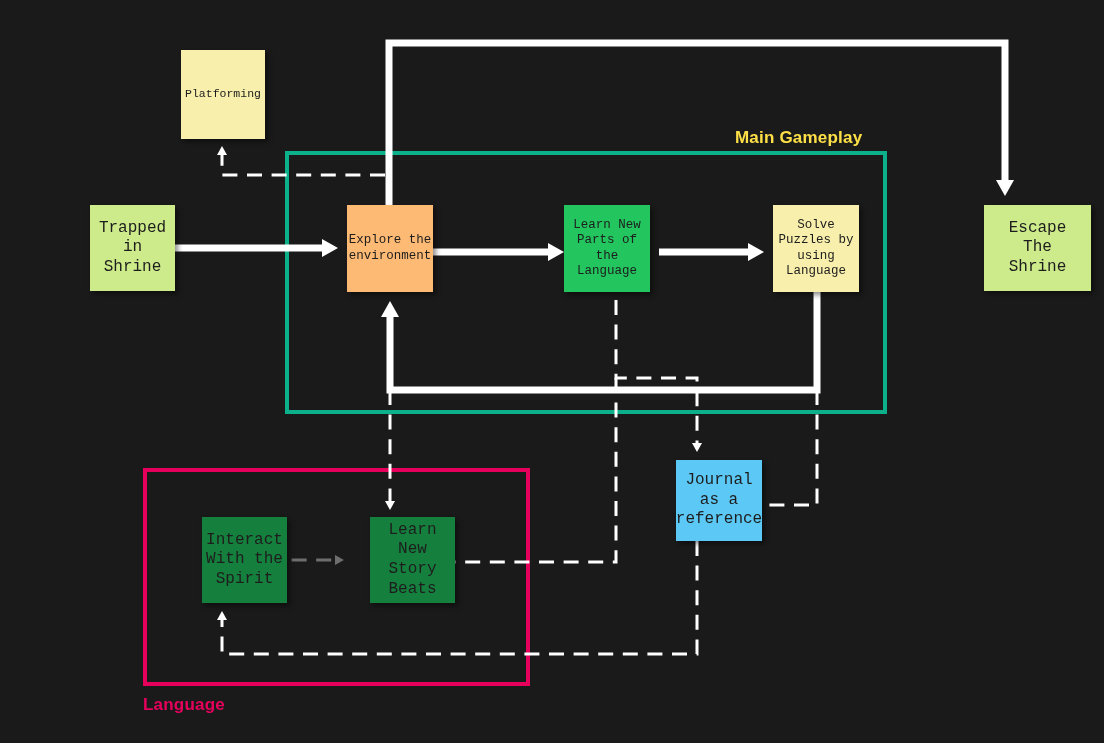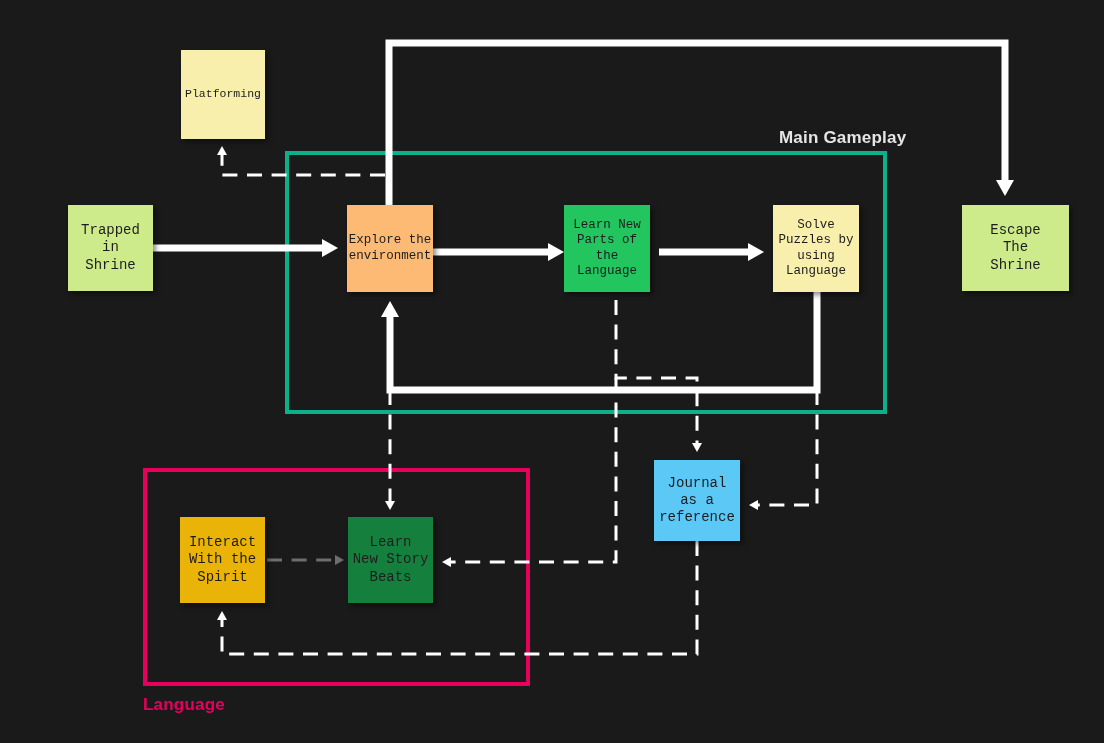--- a/index.html
+++ b/index.html
@@ -49,31 +49,31 @@
     align-items: center;
     justify-content: center;
     text-align: center;
     color: #1d1d1d;
     line-height: 1.22;
     padding: 2px 4px;
     box-shadow: 3px 3px 5px rgba(0,0,0,0.45);
   }
   .node.small  { font-size: 11.5px; }
   .node.medium { font-size: 12.5px; }
-  .node.large  { font-size: 14px; }
+  .node.large  { font-size: 16px; margin-left: 22px; }
   .node-text { display: block; font-family: Liberation Mono, monospace; }
 </style>
 </head>
 <body>
 
 <div id="canvas">
 
   <div id="groups-layer">
       <div class="group-frame" style="left: 285px; top: 151px; width: 602px; height: 263px; border: 4px solid rgb(12, 176, 138);"></div>
-      <div class="group-label" style="left: 735px; top: 128px; color: #e5e5e5; margin-left: 44px;">Main Gameplay</div>
+      <div class="group-label" style="left: 735px; top: 128px; color: #fde047;">Main Gameplay</div>
       <div class="group-frame" style="left: 143px; top: 468px; width: 387px; height: 218px; border: 4px solid rgb(230, 0, 92);"></div>
       <div class="group-label" style="left: 143px; top: 695px; color: rgb(230, 0, 92);">Language</div>
     </div>
 
   <svg id="edges" viewBox="0 0 1104 743">
       <g>
         <polyline points="153,248 324.4,248" fill="none" stroke="#ffffff" stroke-width="7" stroke-linecap="butt" stroke-linejoin="miter"></polyline>
         <polygon points="338,248 322,257 322,239" fill="#ffffff"></polygon>
       </g>
       <g>
@@ -137,21 +137,21 @@
       </div>
       <div class="node medium" style="left: 773px; top: 205px; width: 86px; height: 87px; background: rgb(247, 239, 171);">
         <span class="node-text">Solve<br>Puzzles by<br>using<br>Language</span>
       </div>
       <div class="node large" style="left: 962px; top: 205px; width: 107px; height: 86px; background: rgb(205, 235, 139);">
         <span class="node-text">Escape<br>The<br>Shrine</span>
       </div>
       <div class="node large" style="left: 654px; top: 460px; width: 86px; height: 81px; background: rgb(91, 200, 245);">
         <span class="node-text">Journal<br>as a<br>reference</span>
       </div>
-      <div class="node large" style="left: 180px; top: 517px; width: 85px; height: 86px; background: #eab308;">
+      <div class="node large" style="left: 180px; top: 517px; width: 85px; height: 86px; background: #15803d;">
         <span class="node-text">Interact<br>With the<br>Spirit</span>
       </div>
       <div class="node large" style="left: 348px; top: 517px; width: 85px; height: 86px; background: #15803d;">
         <span class="node-text">Learn<br>New Story<br>Beats</span>
       </div>
     </div>
 
 </div>
 
 </body></html>

